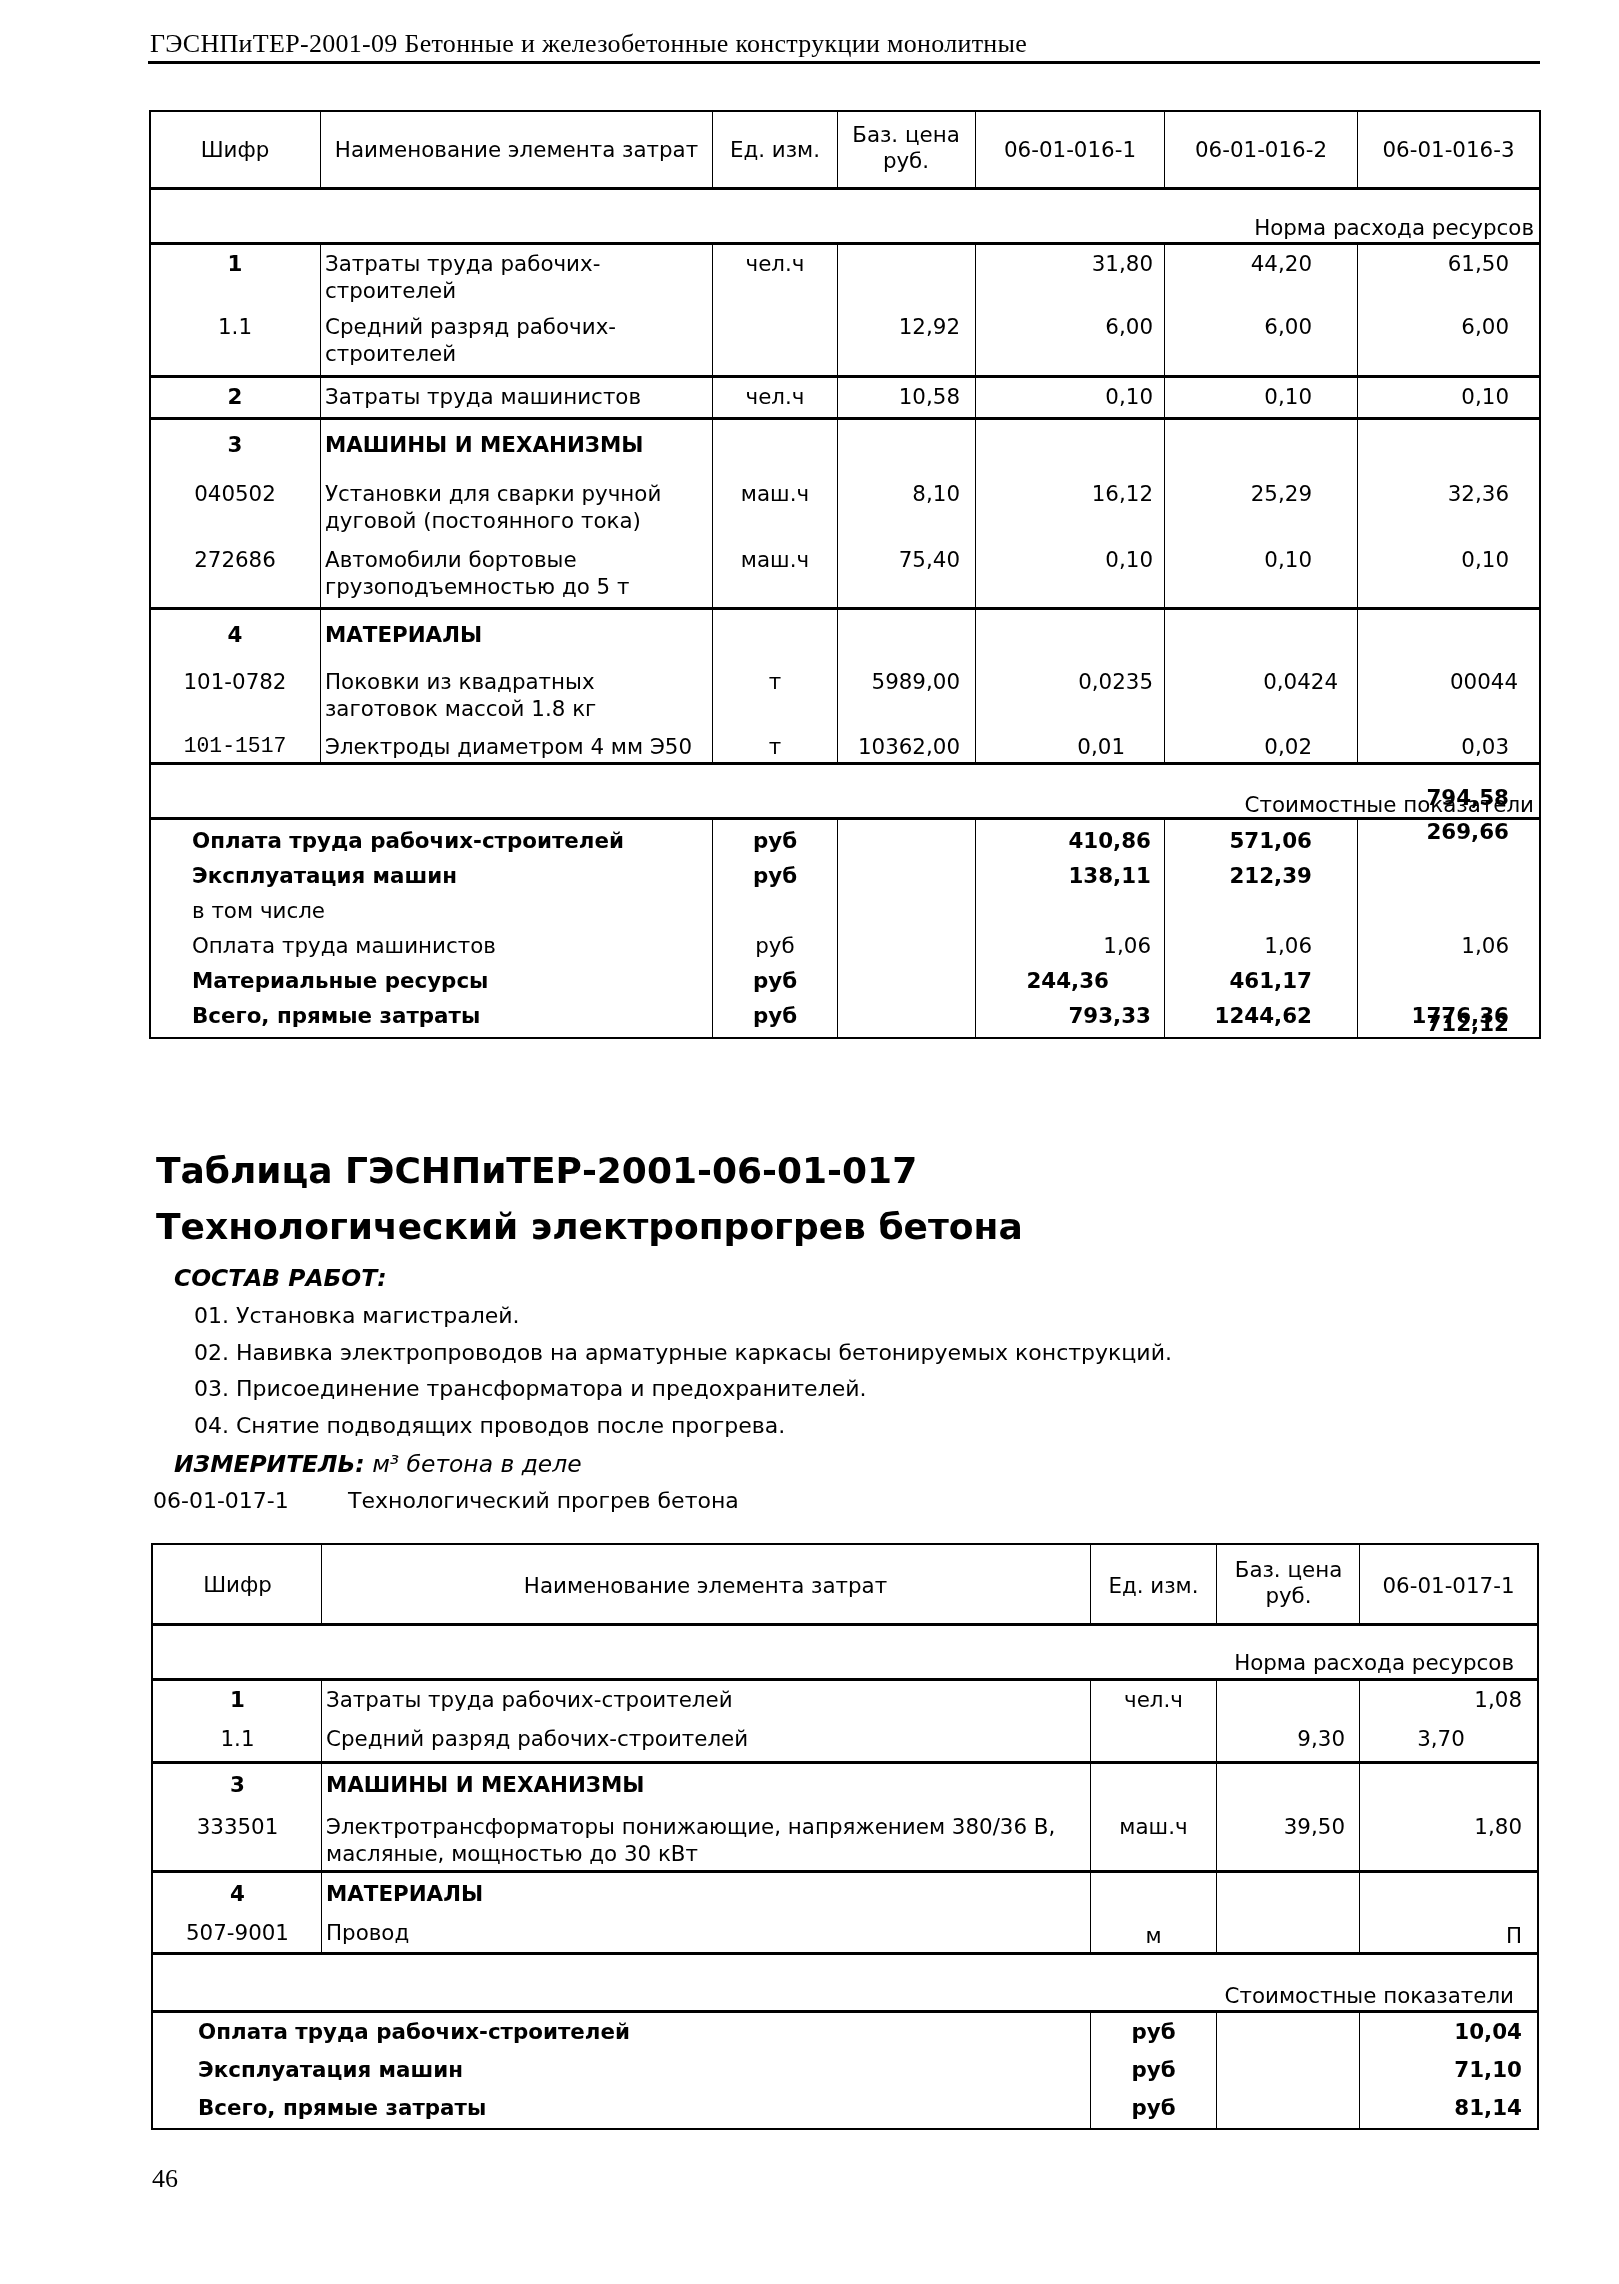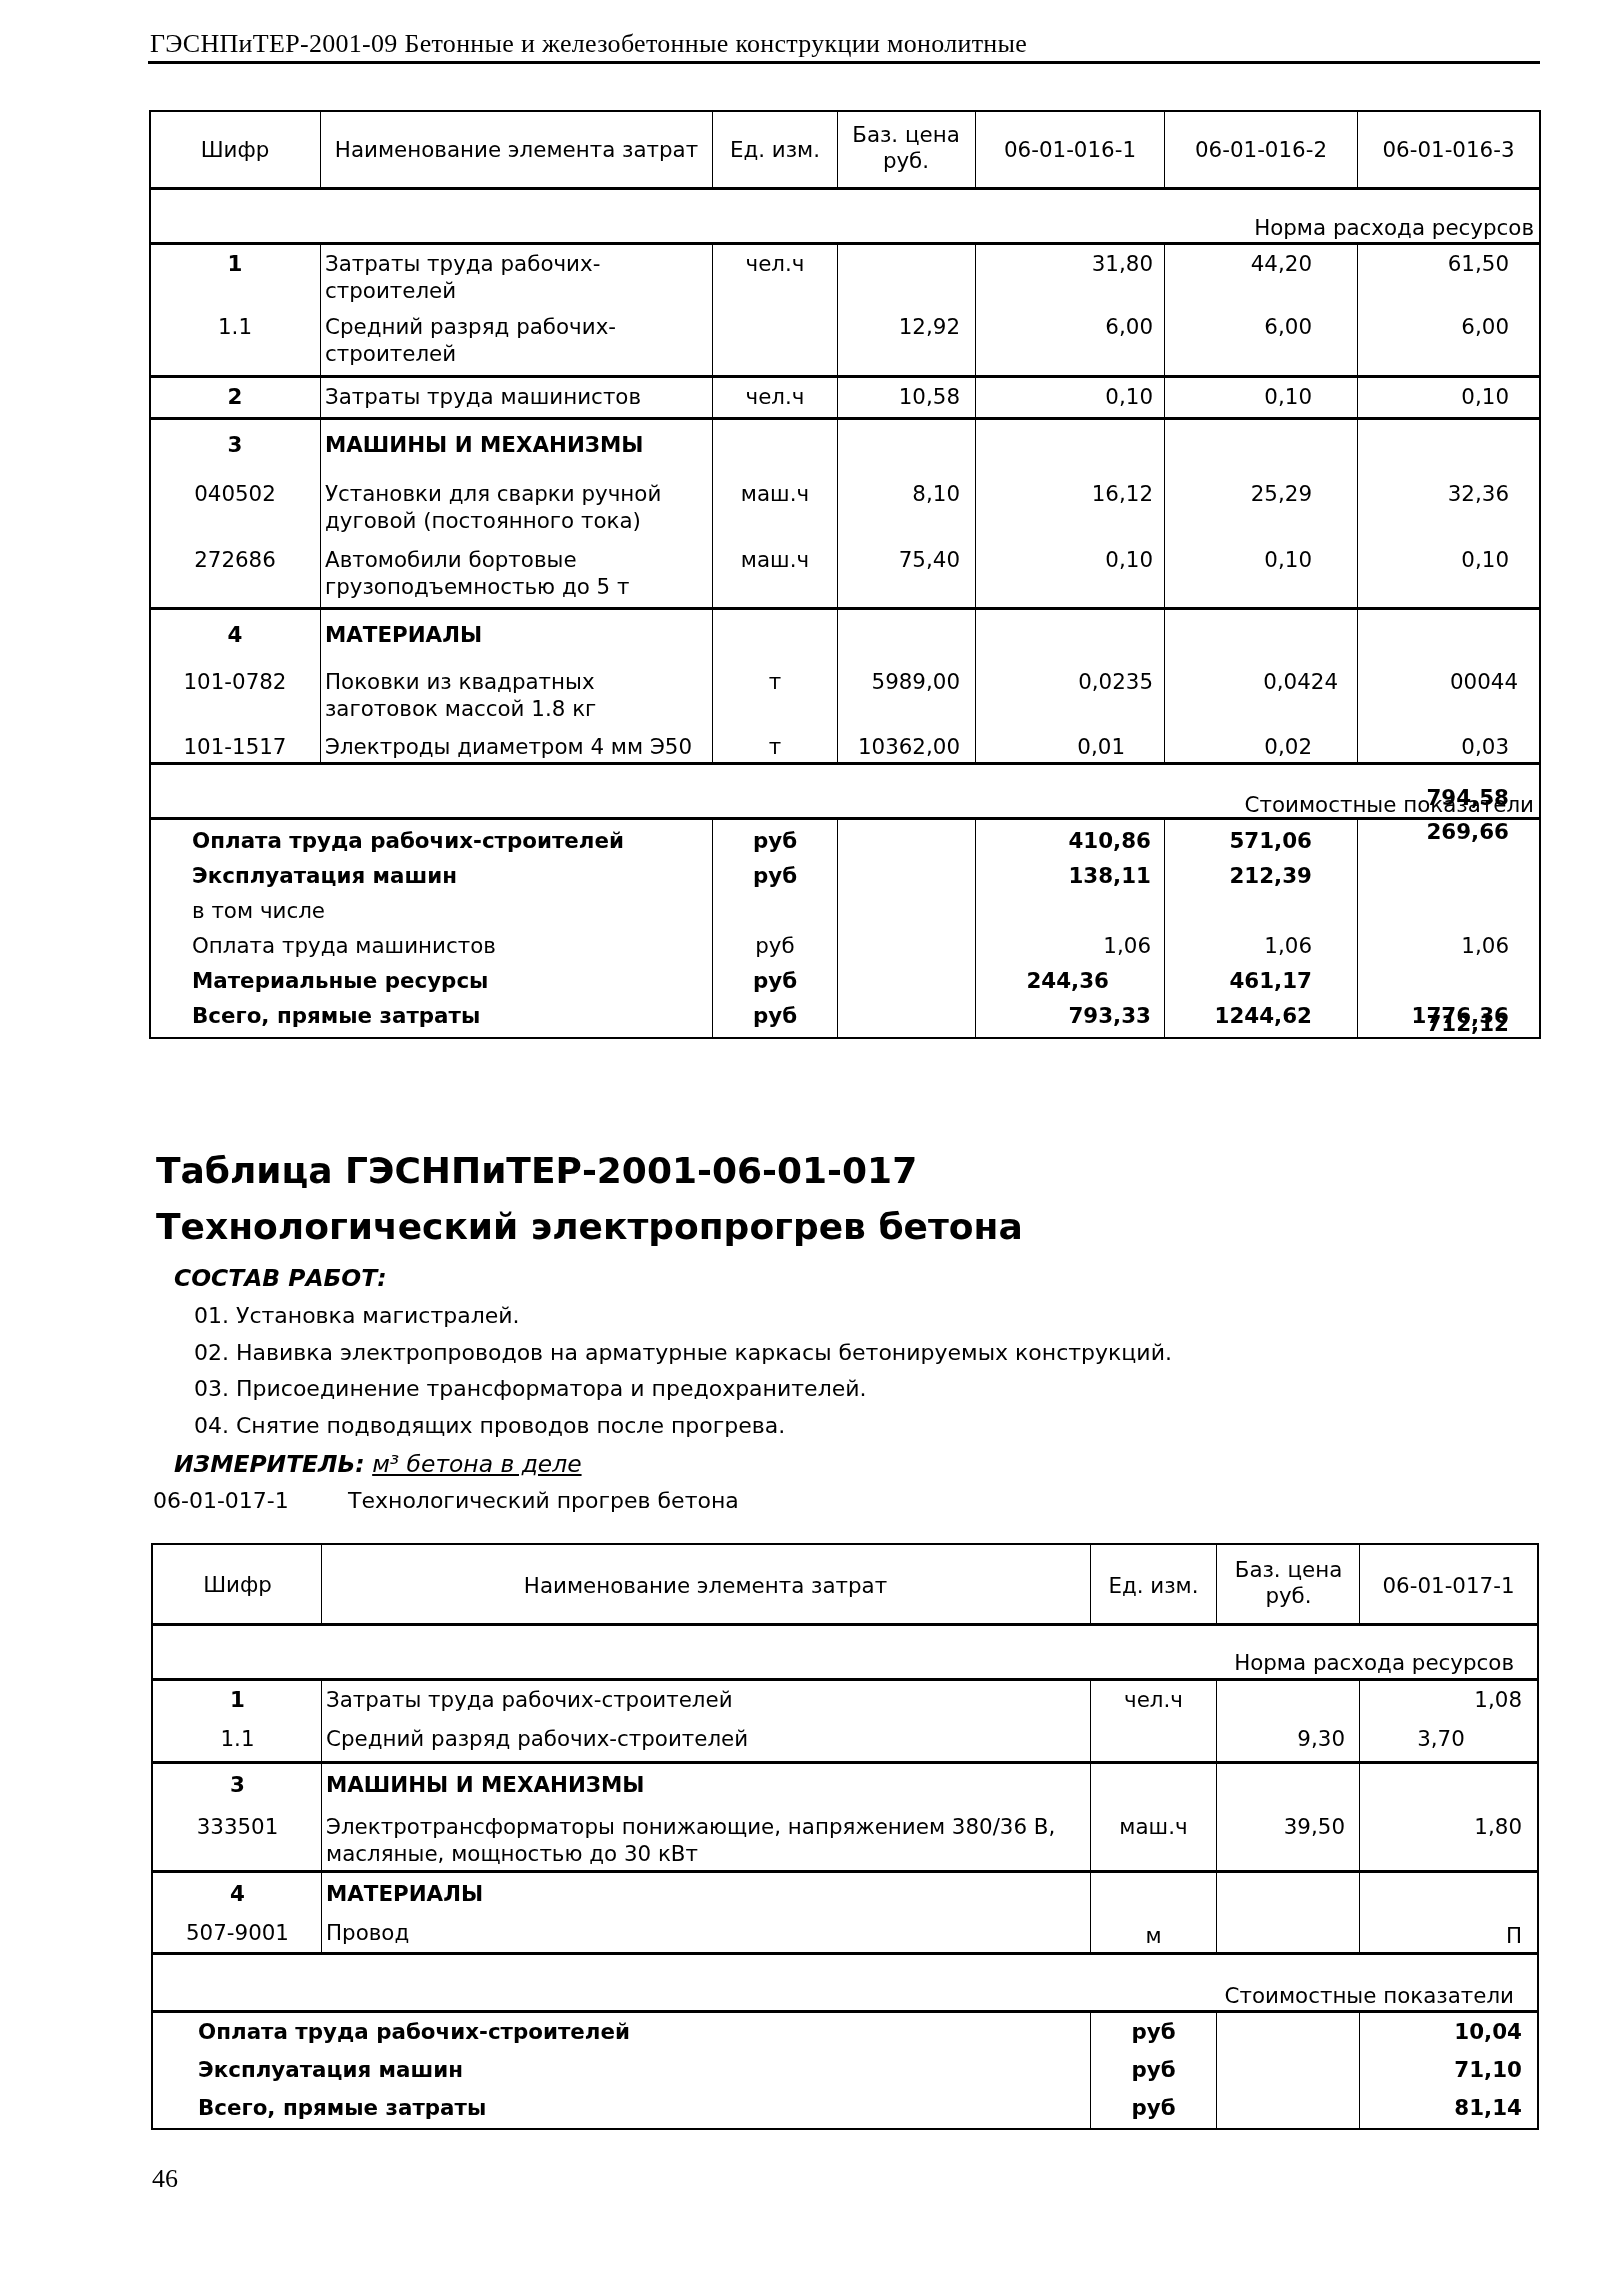--- a/index.html
+++ b/index.html
@@ -111,21 +111,21 @@
   <div class="cell b" style="left:325px;top:621px;width:383px;">МАТЕРИАЛЫ</div>
 
   <div class="cell c" style="left:151px;top:668px;width:168px;">101-0782</div>
   <div class="cell" style="left:325px;top:668px;width:325px;white-space:normal;">Поковки из квадратных заготовок массой 1.8 кг</div>
   <div class="cell c" style="left:713px;top:668px;width:124px;">т</div>
   <div class="cell r" style="left:838px;top:668px;width:122px;">5989,00</div>
   <div class="cell r" style="left:976px;top:668px;width:177px;">0,0235</div>
   <div class="cell r" style="left:1165px;top:668px;width:173px;">0,0424</div>
   <div class="cell r" style="left:1358px;top:668px;width:160px;">00044</div>
 
-  <div class="cell c" style="left:151px;top:733px;width:168px;">101-1517</div>
+  <div class="cell c" style="left:151px;top:733px;width:168px;font-family:Liberation Mono, monospace;">101-1517</div>
   <div class="cell" style="left:325px;top:733px;width:383px;">Электроды диаметром 4 мм Э50</div>
   <div class="cell c" style="left:713px;top:733px;width:124px;">т</div>
   <div class="cell r" style="left:838px;top:733px;width:122px;">10362,00</div>
   <div class="cell r" style="left:976px;top:733px;width:149px;">0,01</div>
   <div class="cell r" style="left:1165px;top:733px;width:147px;">0,02</div>
   <div class="cell r" style="left:1358px;top:733px;width:151px;">0,03</div>
 
   <div class="cell r" style="left:-123px;top:791px;width:1657px;">Стоимостные показатели</div>
 
   <div class="cell b" style="left:192px;top:827px;">Оплата труда рабочих-строителей</div>
@@ -163,21 +163,21 @@
 
 <div class="abs h1" style="left:156px;top:1150px;">Таблица ГЭСНПиТЕР-2001-06-01-017</div>
 <div class="abs h1" style="left:156px;top:1206px;">Технологический электропрогрев бетона</div>
 <div class="abs it" style="left:174px;top:1264px;font-size:23.4px;">СОСТАВ РАБОТ:</div>
 <div class="abs" style="left:194px;top:1303px;font-size:22px;">01. Установка магистралей.</div>
 <div class="abs" style="left:194px;top:1340px;font-size:22px;white-space:nowrap;">02. Навивка электропроводов на арматурные каркасы бетонируемых конструкций.</div>
 <div class="abs" style="left:194px;top:1376px;font-size:22px;white-space:nowrap;">03. Присоединение трансформатора и предохранителей.</div>
 <div class="abs" style="left:194px;top:1413px;font-size:22px;white-space:nowrap;">04. Снятие подводящих проводов после прогрева.</div>
 <div class="abs" style="left:174px;top:1450px;font-size:23.4px;white-space:nowrap;">
   <span class="it">ИЗМЕРИТЕЛЬ:</span>
-  <span style="font-style:italic;text-decoration:underline;">м³ бетона в деле</span>
+  <span style="font-style:italic;">м³ бетона в деле</span>
 </div>
 <div class="abs" style="left:153px;top:1488px;font-size:22px;white-space:nowrap;">06-01-017-1</div>
 <div class="abs" style="left:348px;top:1488px;font-size:22px;white-space:nowrap;">Технологический прогрев бетона</div>
 
 <div>
   <div class="frame" style="left:151px;top:1543px;width:1388px;height:587px;"></div>
   <div class="hline" style="left:151px;top:1623px;width:1388px;"></div>
   <div class="hline" style="left:151px;top:1678px;width:1388px;"></div>
   <div class="hline" style="left:151px;top:1761px;width:1388px;"></div>
   <div class="hline" style="left:151px;top:1870px;width:1388px;"></div>

